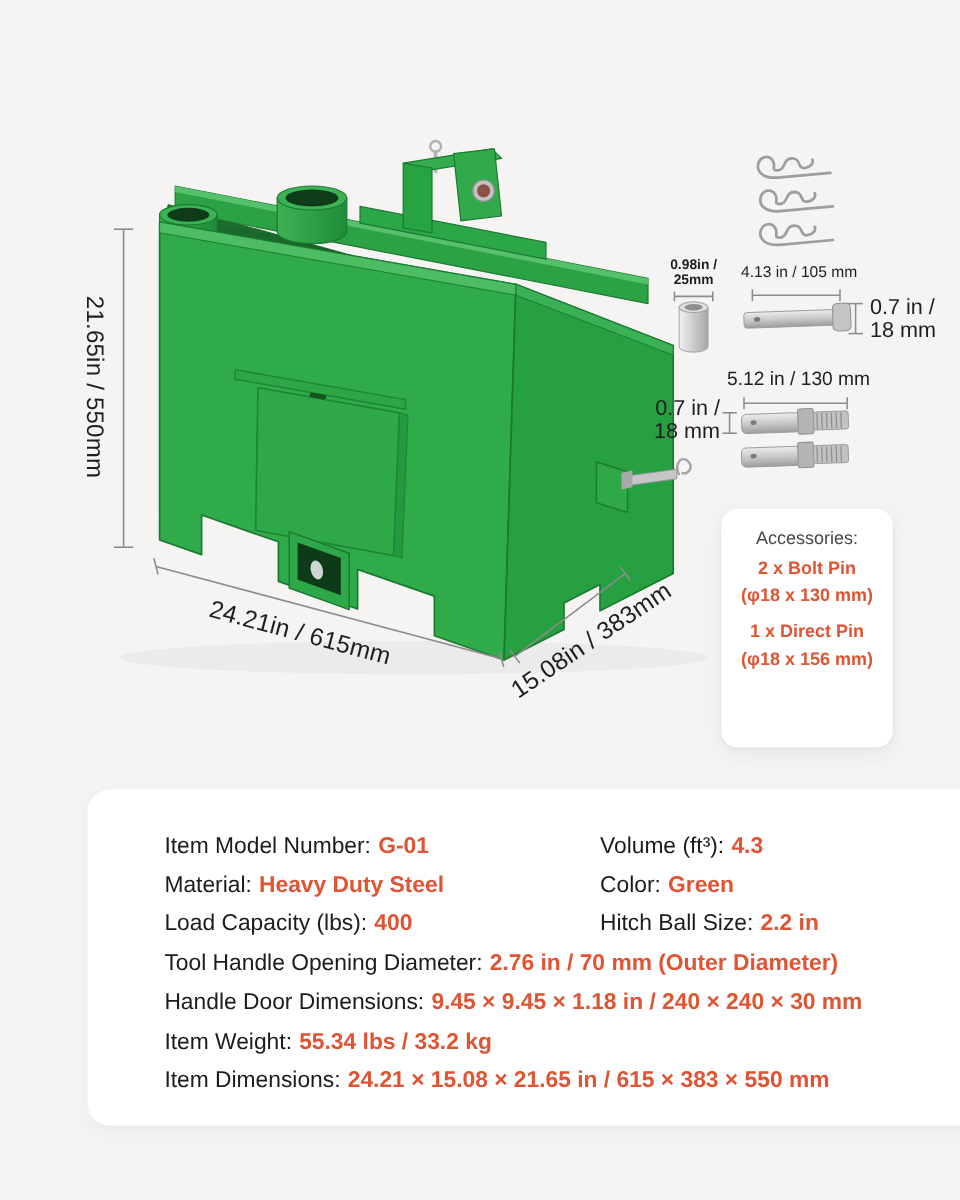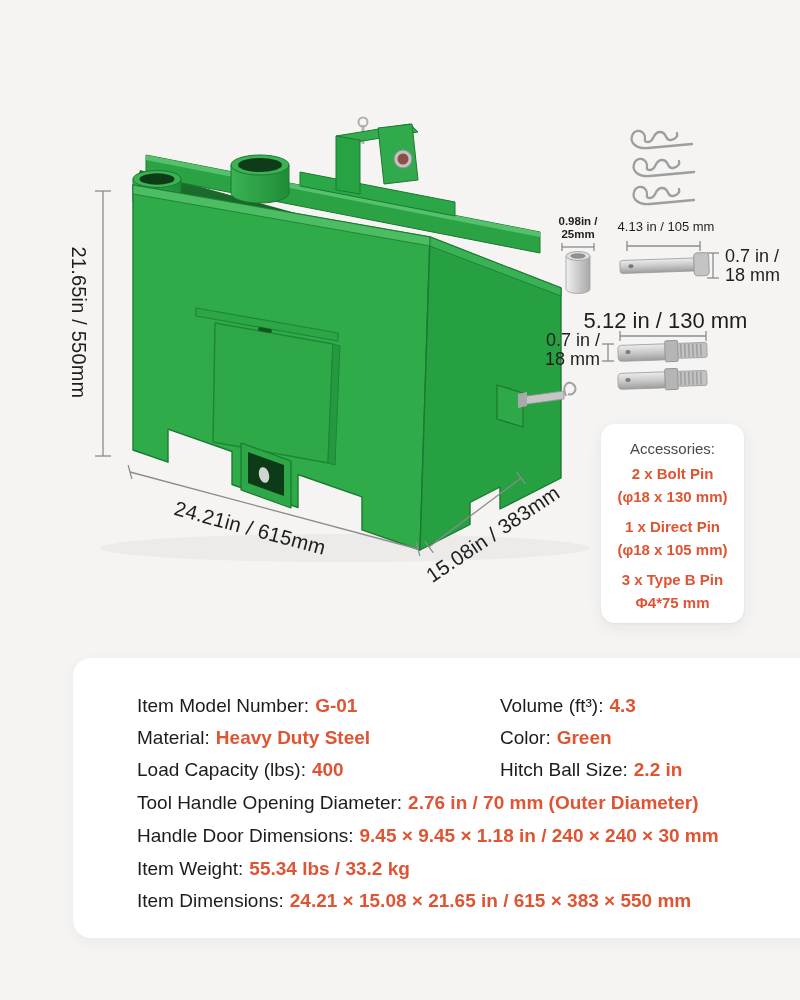--- a/index.html
+++ b/index.html
@@ -21,21 +21,21 @@
   #dim-height{left:-82px;top:311px;width:320px;transform:rotate(90deg);}
   #dim-width{left:90px;top:516px;width:320px;transform:rotate(15deg);font-size:20.5px;}
   #dim-depth{left:333px;top:522px;width:320px;transform:rotate(-34deg);font-size:20.5px;}
 
   
   .part-note{position:absolute;color:#1e1e1e;white-space:nowrap;}
   #bushing-note{left:544px;top:215px;width:68px;text-align:center;
     font-size:11.5px;font-weight:bold;line-height:12.5px;}
   #direct-pin-length{left:586px;top:219px;width:160px;text-align:center;font-size:13px;}
   #direct-pin-dia{left:725px;top:247px;width:72px;text-align:left;font-size:18px;line-height:18.5px;}
-  #bolt-pin-length{left:583px;top:308px;width:165px;text-align:center;font-size:22px;}
+  #bolt-pin-length{left:583px;top:308px;width:165px;text-align:center;font-size:16px;}
   #bolt-pin-dia{left:516px;top:331px;width:84px;text-align:right;font-size:18px;line-height:18.5px;}
 
   
   .acc-card{
     position:absolute;left:601px;top:424px;width:143px;height:199px;
     background:#ffffff;border-radius:14px;
     box-shadow:0 5px 16px rgba(60,60,60,.07), 0 1px 3px rgba(60,60,60,.05);
     text-align:center;box-sizing:border-box;padding-top:16px;
   }
   .acc-title{font-size:15px;color:#48484c;margin-bottom:6px;}
@@ -254,25 +254,21 @@
 </div>
 
 <div class="acc-card">
   <div class="acc-title">Accessories:</div>
   <div class="acc-item">
     <div class="acc-line accent">2 x Bolt Pin</div>
     <div class="acc-line accent">(φ18 x 130 mm)</div>
   </div>
   <div class="acc-item">
     <div class="acc-line accent">1 x Direct Pin</div>
-    <div class="acc-line accent">(φ18 x 105 mm)</div>
-  </div>
-  <div class="acc-item">
-    <div class="acc-line accent">3 x Type B Pin</div>
-    <div class="acc-line accent">Φ4*75 mm</div>
+    <div class="acc-line accent">(φ18 x 156 mm)</div>
   </div>
 </div>
 
 <div class="spec-panel">
   <div class="spec-row c1 r1">
     <span class="lbl">Item Model Number:</span><span class="val accent">G-01</span>
   </div>
   <div class="spec-row c2 r1">
     <span class="lbl">Volume (ft³):</span><span class="val accent">4.3</span>
   </div>

